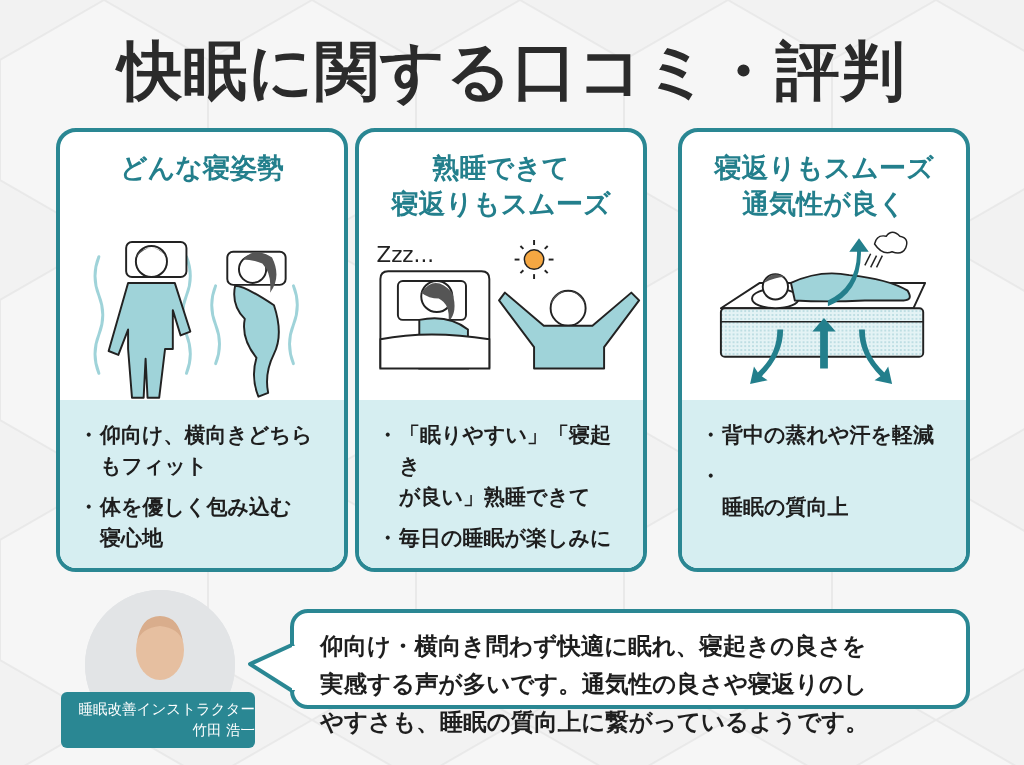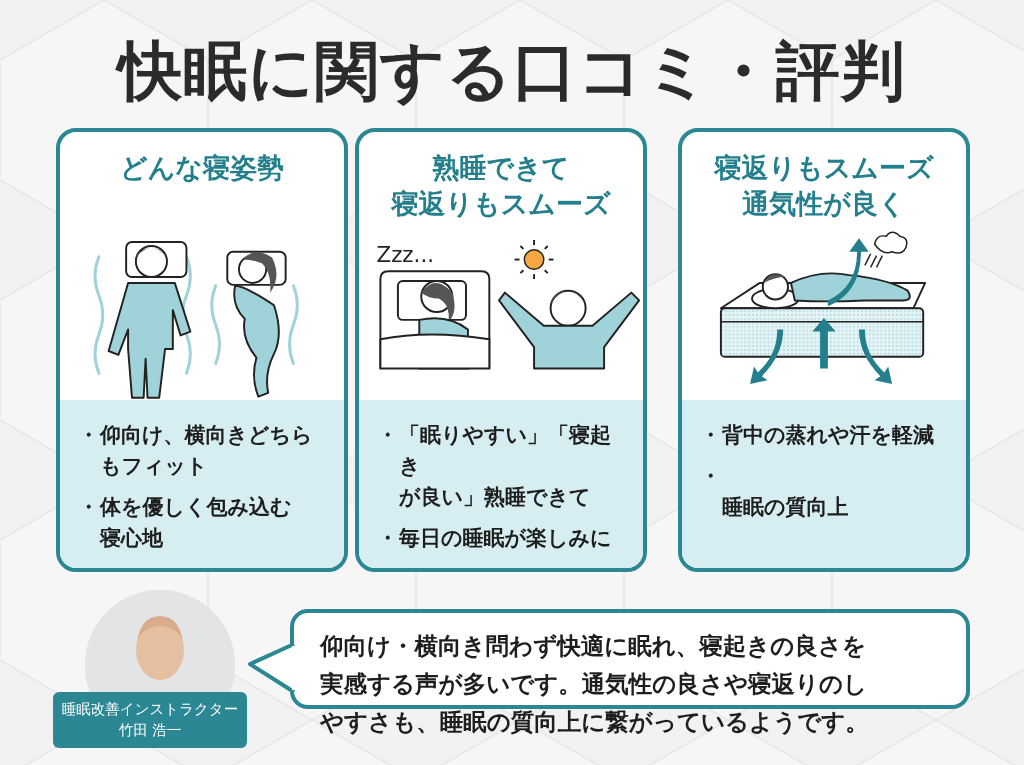--- a/index.html
+++ b/index.html
@@ -37,22 +37,22 @@
   .bullet {
     display: flex; font-size: 21px; font-weight: bold; line-height: 31px;
     color: #1e1e1e; margin-bottom: 10px;
   }
   .bullet .dot { width: 22px; flex: 0 0 22px; }
   .expert-photo {
     position: absolute; left: 85px; top: 590px; width: 150px; height: 150px;
     border-radius: 50%; background: #e2e4e6; overflow: hidden; z-index: 2;
   }
   .expert-label {
-    position: absolute; left: 53px; top: 692px; width: 194px; height: 56px;
-    background: #2a8793; border-radius: 6px; color: #fff; text-align: center;
+    position: absolute; left: 61px; top: 692px; width: 194px; height: 56px;
+    background: #2a8793; border-radius: 6px; color: #fff; text-align: right;
     font-size: 14.5px; line-height: 21px; padding-top: 7px; z-index: 3;
   }
   .bubble {
     position: absolute; left: 290px; top: 609px; width: 680px; height: 100px;
     border: 4px solid #2a8793; border-radius: 18px; background: #fff;
     padding: 14px 22px 0 26px; font-size: 23.5px; font-weight: bold;
     line-height: 38px; color: #1e1e1e; z-index: 3;
   }
   .bubble-tail { position: absolute; left: 246px; top: 640px; z-index: 4; }
 </style>

